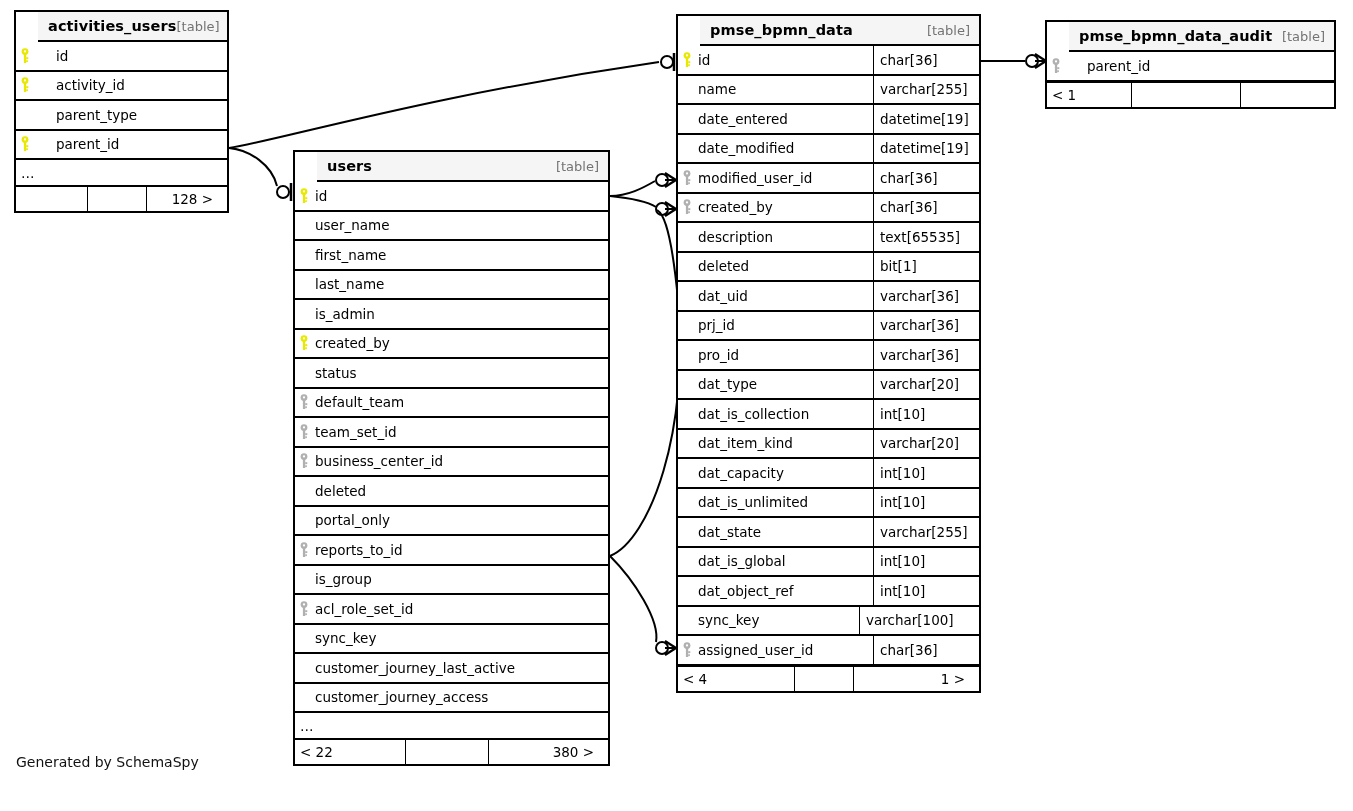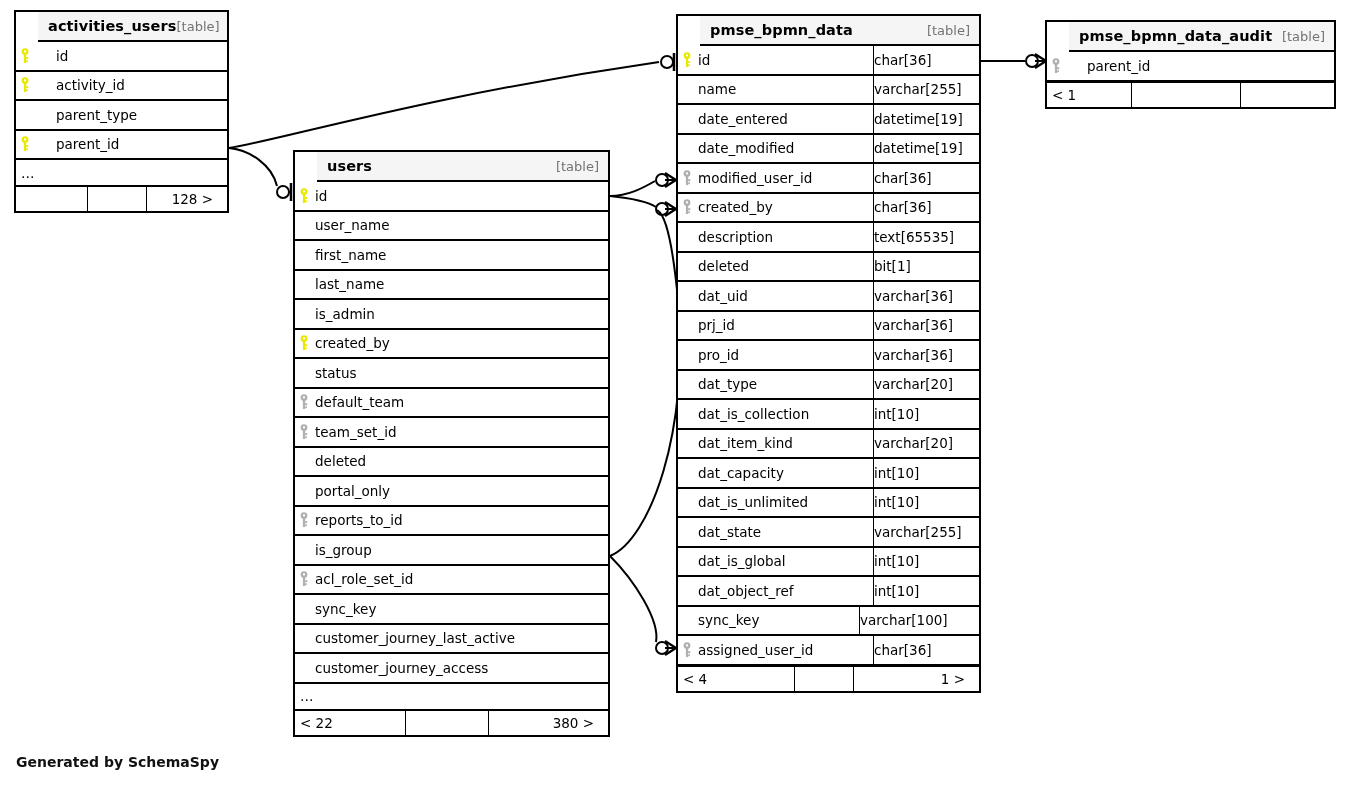--- a/index.html
+++ b/index.html
@@ -78,21 +78,21 @@
     box-sizing: border-box;
     overflow: hidden;
     white-space: nowrap;
   }
   .cell-type {
     flex: 0 0 auto;
     display: flex;
     align-items: center;
     box-sizing: border-box;
     border-left: 1px solid #000000;
-    padding-left: 0;
+    padding-left: 6px;
     white-space: nowrap;
   }
   .keyslot {
     flex: 0 0 18px;
     width: 18px;
     height: 18px;
     display: flex;
     align-items: center;
     justify-content: center;
   }
@@ -145,21 +145,20 @@
     justify-content: flex-end;
     padding-right: 14px;
   }
 
   .footer-note {
     position: absolute;
     left: 16px;
     top: 754px;
     font-size: 14px;
     color: #111111;
-    font-weight: bold;
   }
 </style>
 </head>
 <body>
 
 <div id="canvas">
 
   <svg id="edges" viewBox="0 0 1353 811" xmlns="http://www.w3.org/2000/svg">
     <defs>
       <g id="crow">
@@ -351,20 +350,34 @@
                 <rect x="4.9" y="5.6" width="2.3" height="9.4" fill="#b0b0b0"></rect>
                 <rect x="7.2" y="9.2" width="2.1" height="1.9" fill="#b0b0b0"></rect>
                 <rect x="7.2" y="12.3" width="1.7" height="1.8" fill="#b0b0b0"></rect>
               </svg>
             </span>
             <span class="colname">team_set_id</span>
           </div>
         </div>
         <div class="tbl-row thickline">
           <div class="cell-name">
+            <span class="keyslot">
+              <svg width="13" height="16" viewBox="0 0 13 16">
+                <circle cx="6" cy="3.6" r="3.4" fill="#b0b0b0"></circle>
+                <circle cx="6" cy="3.4" r="1.15" fill="#ffffff"></circle>
+                <rect x="4.9" y="5.6" width="2.3" height="9.4" fill="#b0b0b0"></rect>
+                <rect x="7.2" y="9.2" width="2.1" height="1.9" fill="#b0b0b0"></rect>
+                <rect x="7.2" y="12.3" width="1.7" height="1.8" fill="#b0b0b0"></rect>
+              </svg>
+            </span>
+            <span class="colname">business_center_id</span>
+          </div>
+        </div>
+        <div class="tbl-row thickline">
+          <div class="cell-name">
             <span class="keyslot"></span>
             <span class="colname">deleted</span>
           </div>
         </div>
         <div class="tbl-row thickline">
           <div class="cell-name">
             <span class="keyslot"></span>
             <span class="colname">portal_only</span>
           </div>
         </div>

